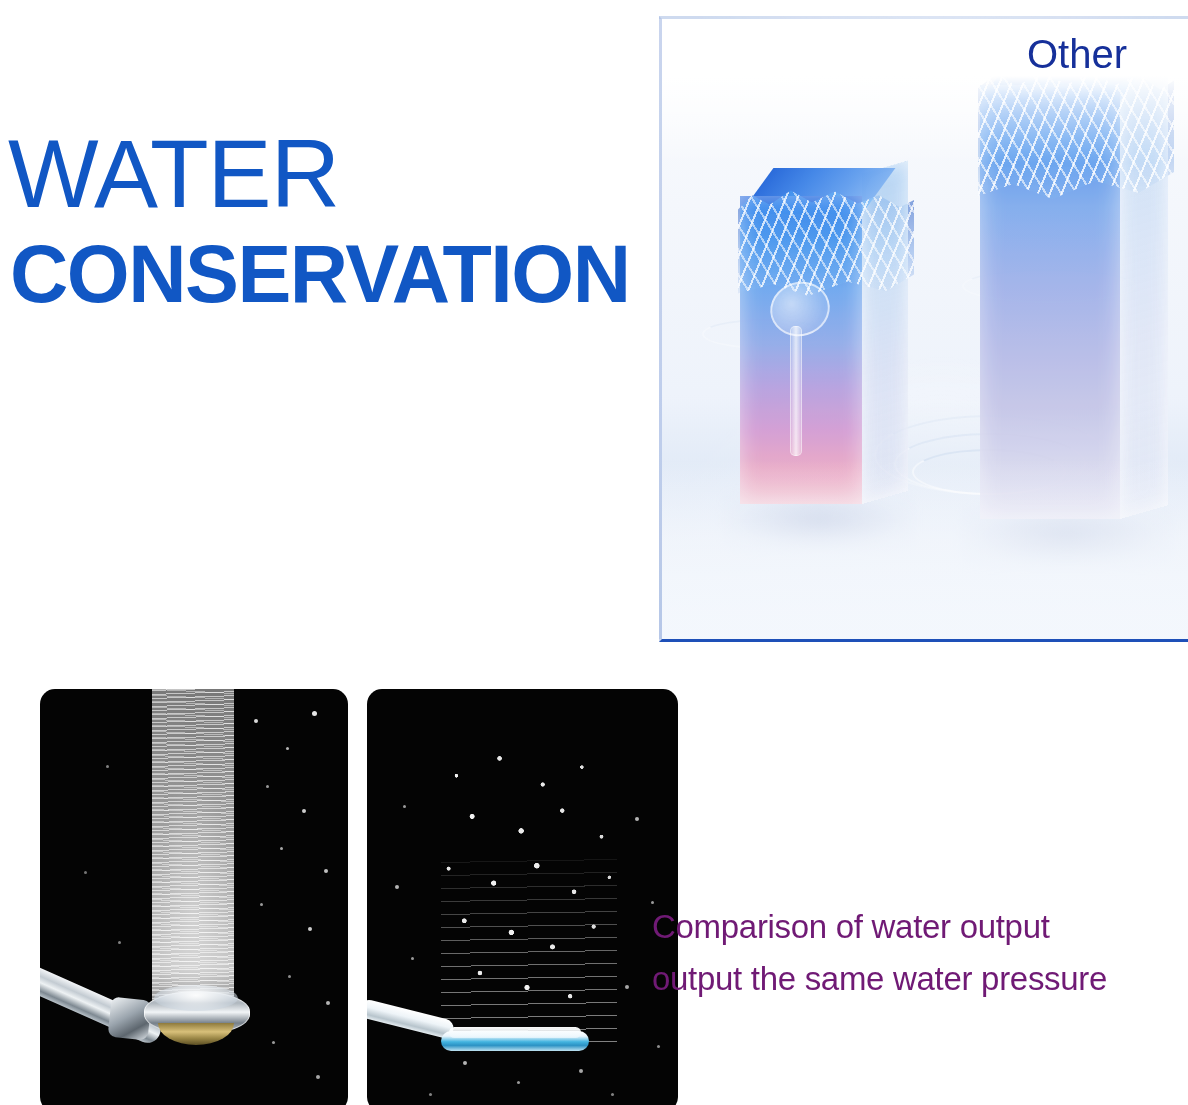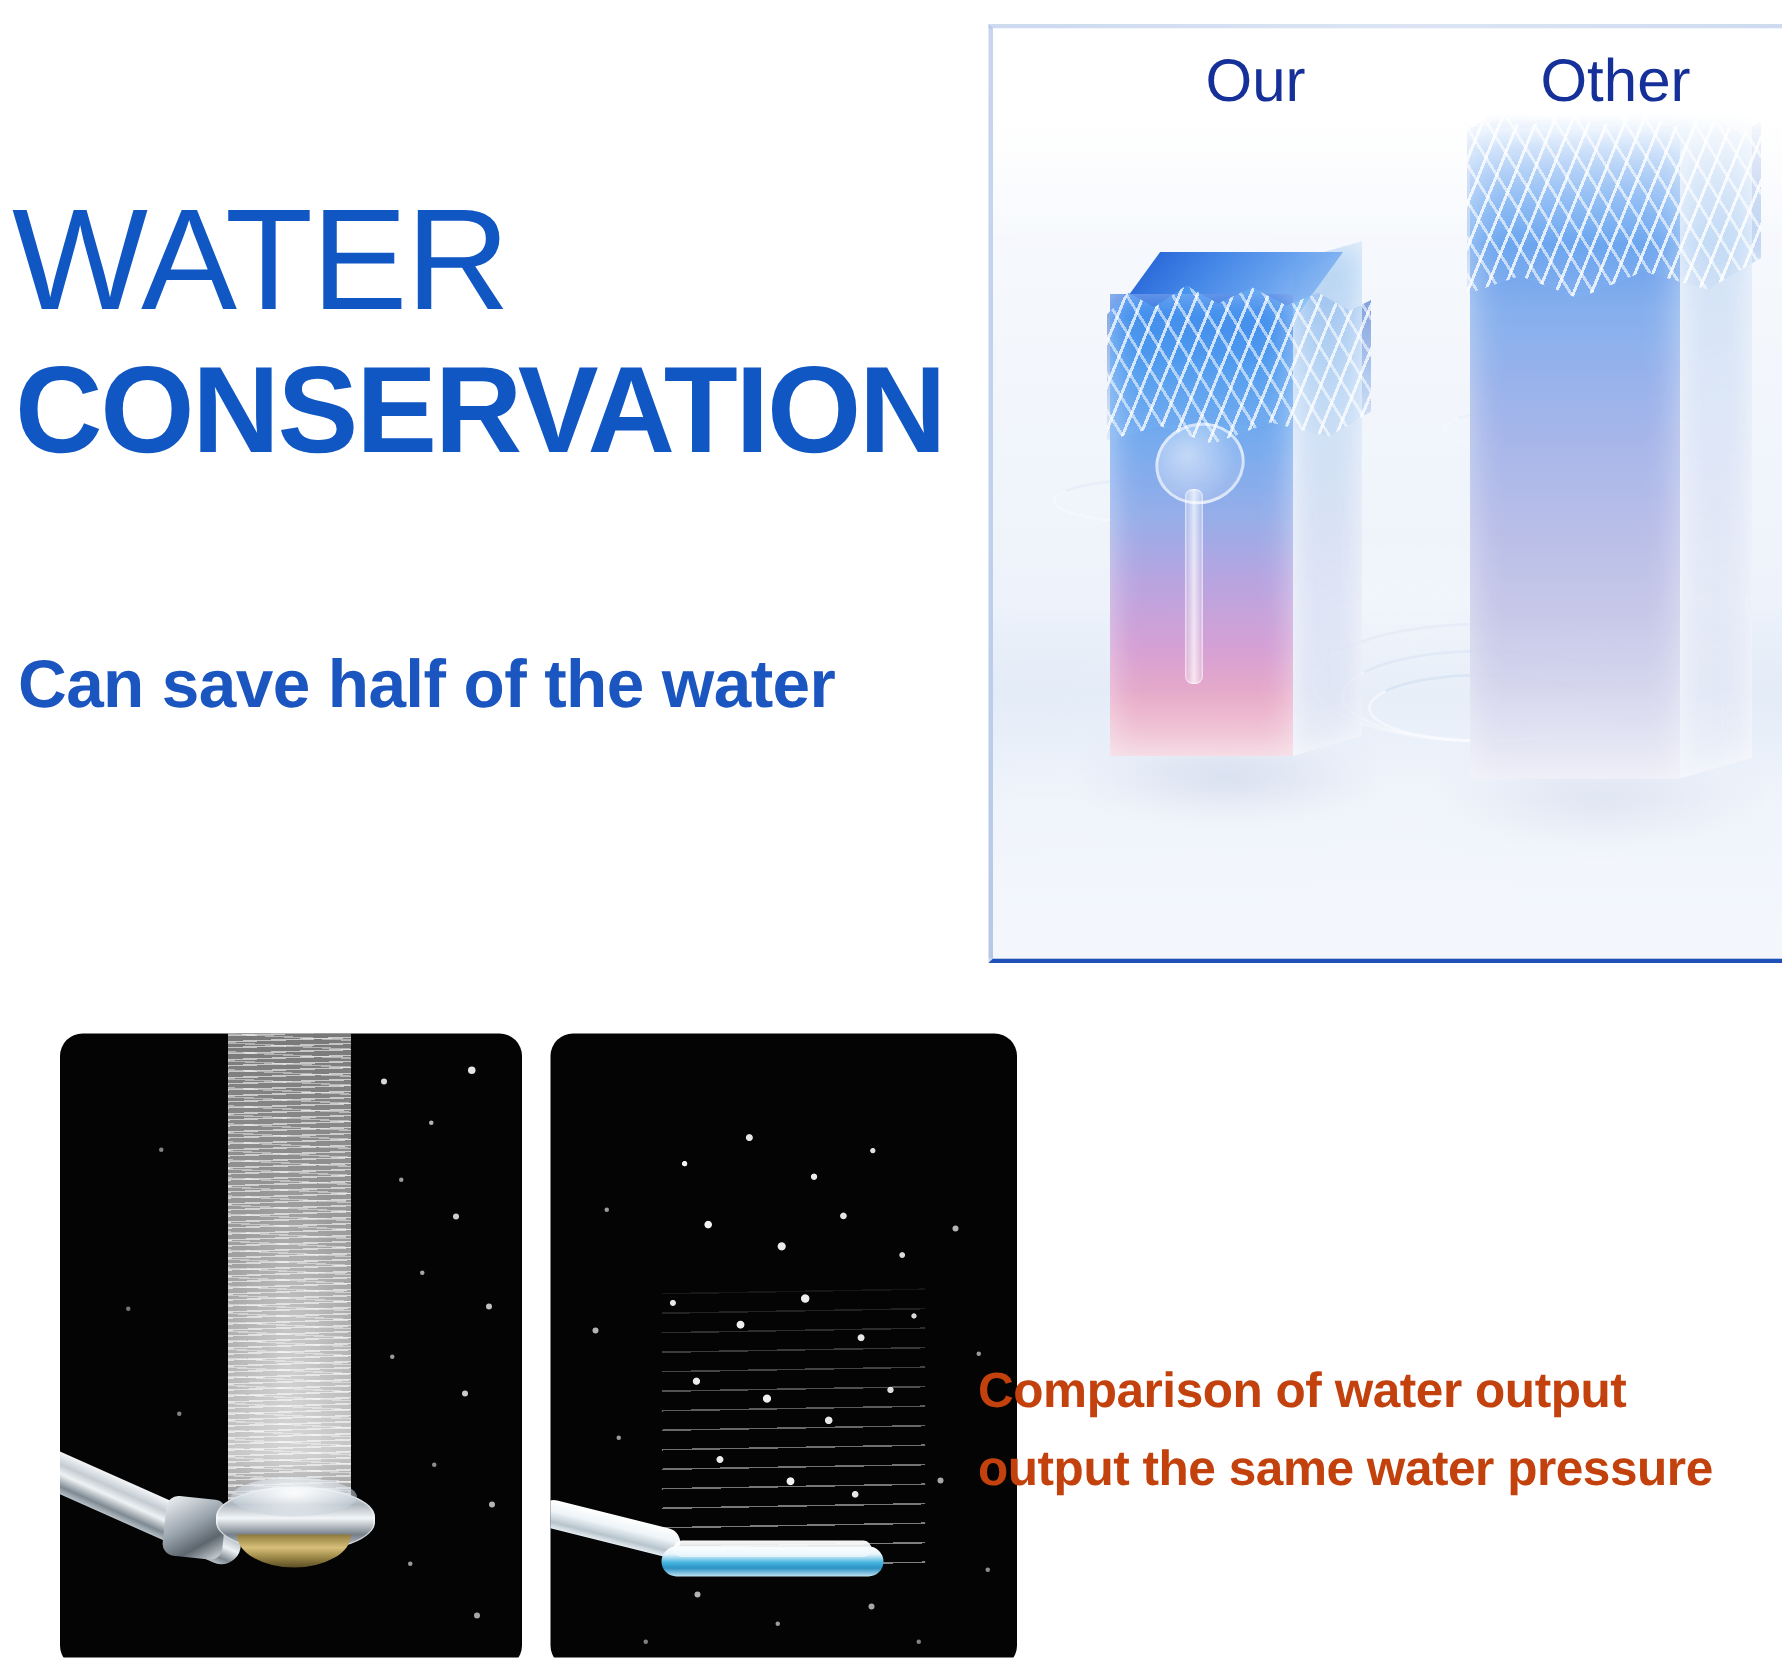--- a/index.html
+++ b/index.html
@@ -305,37 +305,36 @@
   #turbo-title{
     position:absolute;left:2px;top:117px;
     font-size:58px;line-height:58px;font-weight:700;
     letter-spacing:-0.6px;
     color:#1a54bd;
     white-space:nowrap;
     font-family:"Liberation Sans", sans-serif;
   }
   .turbo-line{
     position:absolute;left:2px;
-    font-size:33px;line-height:40px;font-weight:700;
+    font-size:33px;line-height:40px;font-weight:400;
     letter-spacing:-0.3px;
-    color:#c2410c;
+    color:#701a75;
     white-space:nowrap;
     font-family:"Liberation Sans", sans-serif;
     margin-top:16px;
   }
   #turbo-line-1{top:218px;}
   #turbo-line-2{top:270px;}
 </style>
 </head>
 <body>
 
 <section id="headline-block">
   <h1 id="headline-water">WATER</h1>
   <h1 id="headline-conservation">CONSERVATION</h1>
-  <p id="subhead-save">Can save half of the water</p>
 </section>
 
 <figure id="ice-panel">
 
   <div id="ice-floor"></div>
 
   <div class="ripple" style="left:250px;top:430px;width:150px;height:42px;opacity:.55;"></div>
   <div class="ripple" style="left:232px;top:414px;width:188px;height:58px;opacity:.40;"></div>
   <div class="ripple" style="left:212px;top:396px;width:228px;height:76px;opacity:.28;"></div>
   <div class="ripple" style="left:40px;top:300px;width:120px;height:26px;opacity:.30;"></div>
@@ -358,21 +357,20 @@
   <div id="ice-other">
     <div id="ice-other-side"></div>
     <div id="ice-other-top"></div>
     <div id="ice-other-front"></div>
     <div id="ice-other-crust"></div>
   </div>
 
   <div id="ice-mist"></div>
   <div id="ice-panel-topwash"></div>
 
-  <figcaption id="label-our" class="ice-label">Our</figcaption>
   <figcaption id="label-other" class="ice-label">Other</figcaption>
 </figure>
 
 <figure id="photo-strong" class="photo-panel">
   <div id="strong-jet-glow"></div>
   <div id="strong-jet"></div>
 
   <div class="speck" style="left:214px;top:30px;width:4px;height:4px;opacity:.85;"></div>
   <div class="speck" style="left:246px;top:58px;width:3px;height:3px;opacity:.7;"></div>
   <div class="speck" style="left:272px;top:22px;width:5px;height:5px;opacity:.9;"></div>

